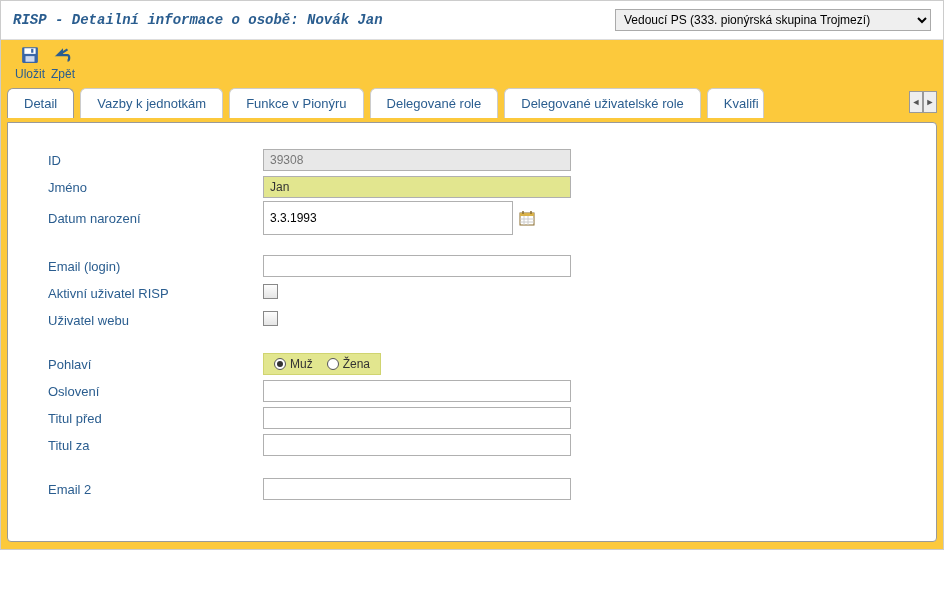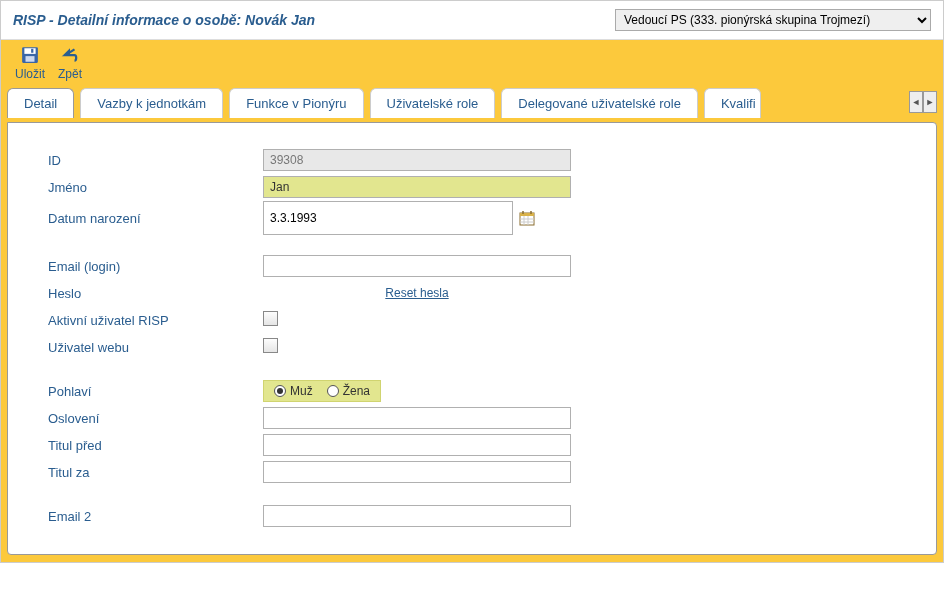--- a/index.html
+++ b/index.html
@@ -3,24 +3,24 @@
 <meta charset="utf-8">
 <style>
   * { box-sizing: border-box; margin: 0; padding: 0; }
   body { font-family: Verdana, Arial, sans-serif; font-size: 12px; color: #333; background: #fff; }
   .app { width: 944px; border: 1px solid #ccc; }
   
   .topnav { display: flex; background: #fff; padding: 2px 4px; gap: 4px; border-bottom: 1px solid #ddd; }
   .topnav-item { background: #fcc93c; color: #2a5d8f; font-weight: bold; padding: 5px 14px; cursor: pointer; font-size: 13px; }
   
   .titlebar { display: flex; align-items: center; padding: 8px 12px; background: #fff; border-bottom: 1px solid #ddd; }
-  .titlebar-title { flex: 1; color: #2a5d8f; font-weight: bold; font-size: 14px; font-style: italic; }
+  .titlebar-title { flex: 1; color: #2a5d8f; font-weight: bold; font-size: 14px; font-style: italic; font-family: Liberation Mono, monospace; }
   .titlebar-select { width: 316px; border: 1px solid #aaa; font-size: 12px; padding: 2px 4px; }
   
-  .toolbar { background: #fcc93c; padding: 6px 14px; display: flex; gap: 13px; }
+  .toolbar { background: #fcc93c; padding: 6px 14px; display: flex; gap: 6px; }
   .tool-btn { display: flex; flex-direction: column; align-items: center; cursor: pointer; color: #2a5d8f; font-size: 12px; gap: 3px; }
   .tool-icon { width: 18px; height: 18px; }
   
   .tabs-wrap { background: #fcc93c; padding: 0 6px 6px 6px; position: relative; }
   .tabs-row { display: flex; align-items: stretch; gap: 6px; position: relative; }
   .tab { background: #fff; border: 1px solid #ccc; border-bottom: none; border-radius: 6px 6px 0 0; padding: 7px 16px; color: #2a5d8f; cursor: pointer; font-size: 13px; white-space: nowrap; position: relative; top: 1px; }
   .tab.active { font-weight: normal; z-index: 3; border-color: #999; }
   .tab.partial { padding-right: 4px; }
   .tab-scroll { display: flex; align-items: center; margin-left: auto; gap: 0; }
   .tab-scroll-btn { width: 14px; height: 22px; background: #eee; border: 1px solid #999; display: flex; align-items: center; justify-content: center; font-size: 9px; color: #555; cursor: pointer; }
@@ -80,21 +80,21 @@
         </svg>
       <span>Zpět</span>
     </div>
   </div>
 
   <div class="tabs-wrap">
     <div class="tabs-row">
       <div class="tab active">Detail</div>
       <div class="tab">Vazby k jednotkám</div>
       <div class="tab">Funkce v Pionýru</div>
-      <div class="tab">Uživatelské role</div>
+      <div class="tab">Delegované role</div>
       <div class="tab">Delegované uživatelské role</div>
       <div class="tab partial">Kvalifi</div>
       <div class="tab-scroll">
         <div class="tab-scroll-btn">◄</div>
         <div class="tab-scroll-btn">►</div>
       </div>
     </div>
   </div>
 
   <div class="content-wrap">
@@ -126,24 +126,20 @@
               <line x1="9" y1="6" x2="9" y2="15" stroke="#ccc"></line>
             </svg>
         </div>
       </div>
 
       <div class="form-row gap">
         <div class="form-label">Email (login)</div>
         <div class="form-field"><input class="inp" value="" style=""></div>
       </div>
 
-      <div class="form-row">
-        <div class="form-label">Heslo</div>
-        <div class="form-field" style="text-align:center"><a class="link">Reset hesla</a></div>
-      </div>
 
       <div class="form-row">
         <div class="form-label">Aktivní uživatel RISP</div>
         <div class="form-field"><span class="chk"></span></div>
       </div>
 
       <div class="form-row">
         <div class="form-label">Uživatel webu</div>
         <div class="form-field"><span class="chk"></span></div>
       </div>

